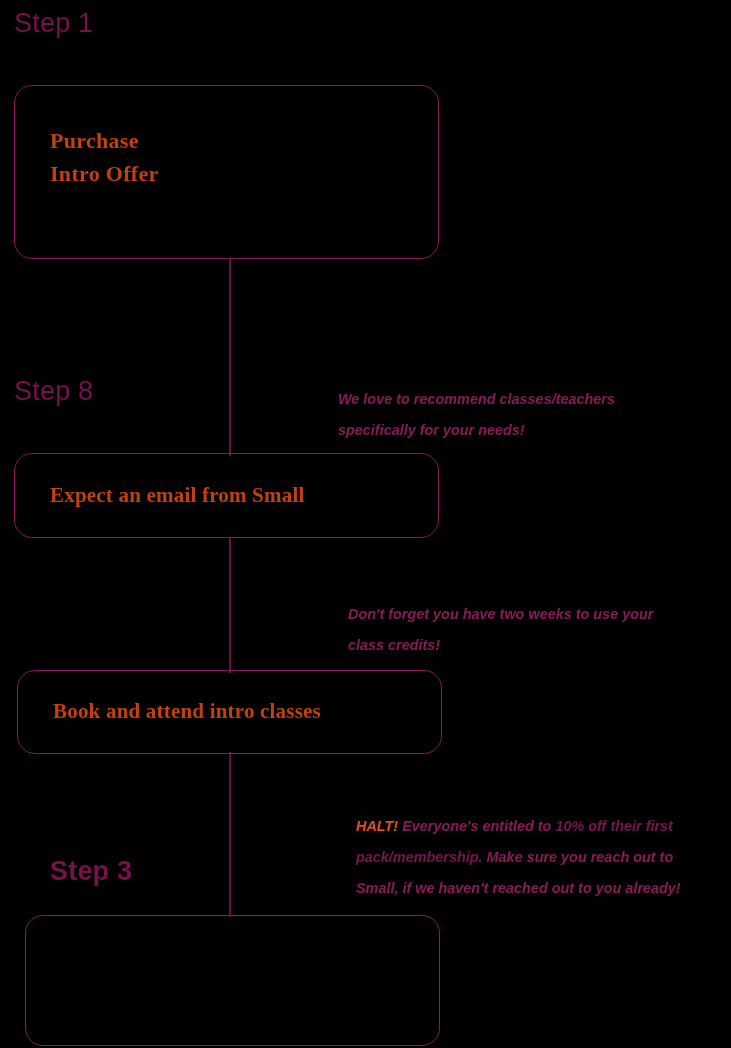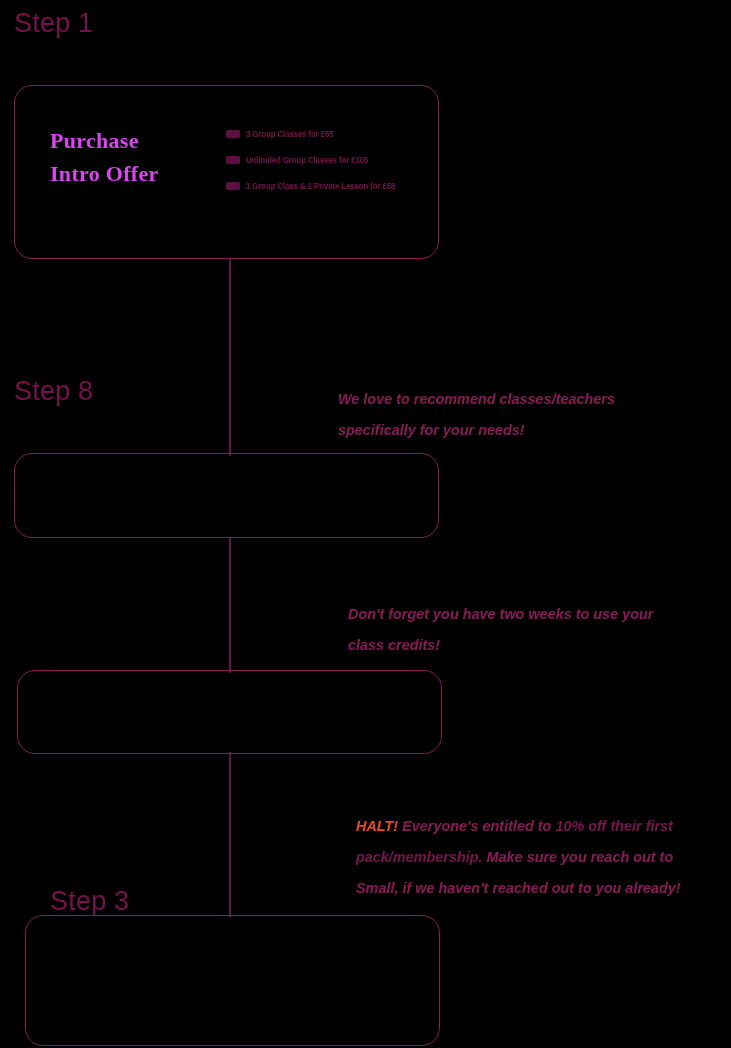--- a/index.html
+++ b/index.html
@@ -29,21 +29,21 @@
     font-family: "Liberation Sans", sans-serif;
     font-weight: 400;
     font-size: 27px;
     letter-spacing: 0.2px;
     color: #78124E;
     white-space: nowrap;
     line-height: 1;
   }
   .step-label.s1 { left: 14px;  top: 10px;  }
   .step-label.s2 { left: 14px;  top: 378px; }
-  .step-label.s3 { left: 50px;  top: 888px; }
+  .step-label.s3 { left: 50px;  top: 858px; font-weight: bold; }
 
   
   .connector {
     position: absolute;
     width: 2px;
     background: #6B1148;
   }
   .c1 { left: 229px; top: 258px; height: 198px; }
   .c2 { left: 229px; top: 537px; height: 136px; }
   .c3 { left: 229px; top: 752px; height: 165px; }
@@ -59,21 +59,21 @@
   .box1 { left: 14px; top: 85px;  width: 425px; height: 174px; }
   .box2 { left: 14px; top: 453px; width: 425px; height: 85px;  }
   .box3 { left: 17px; top: 670px; width: 425px; height: 84px;  }
   .box4 { left: 25px; top: 915px; width: 415px; height: 131px; }
 
   
   .box-title {
     position: absolute;
     font-family: "Liberation Serif", "DejaVu Serif", serif;
     font-weight: 700;
-    color: #d946ef;
+    color: #c2410c;
     line-height: 1.5;
     white-space: pre-line;
   }
   .box1-title {
     left: 50px;  top: 124px;
     font-size: 22px;
     letter-spacing: 0.3px;
   }
   .box2-title {
     left: 50px;  top: 480px;
@@ -163,38 +163,26 @@
   <div class="step-label s3">Step 3</div>
 
   <div class="connector c1"></div>
   <div class="connector c2"></div>
   <div class="connector c3"></div>
 
   <div class="flow-box box1"></div>
   <div class="box-title box1-title">Purchase
 Intro Offer</div>
 
-  <ul class="offer-list">
-    <li class="offer-item">
-      <span class="offer-marker"></span>
-      <span class="offer-text">3 Group Classes for £55</span>
-    </li>
-    <li class="offer-item">
-      <span class="offer-marker"></span>
-      <span class="offer-text">Unlimited Group Classes for £105</span>
-    </li>
-    <li class="offer-item">
-      <span class="offer-marker"></span>
-      <span class="offer-text">1 Group Class &amp; 1 Private Lesson for £58</span>
-    </li>
-  </ul>
 
   <div class="flow-box box2"></div>
+  <div class="box-title box2-title">Expect an email from Small</div>
 
   <div class="flow-box box3"></div>
+  <div class="box-title box3-title">Book and attend intro classes</div>
 
   <div class="flow-box box4"></div>
 
   <div class="annotation note1">We love to recommend classes/teachers specifically for your needs!</div>
   <div class="annotation note2">Don't forget you have two weeks to use your class credits!</div>
 
   <div class="annotation note3">
     <span class="halt">HALT!</span><span> Everyone's entitled to </span><span class="emph">10% off their first pack/membership.</span><span> Make sure you reach out to Small, if we haven't reached out to you already!</span>
   </div>
 

